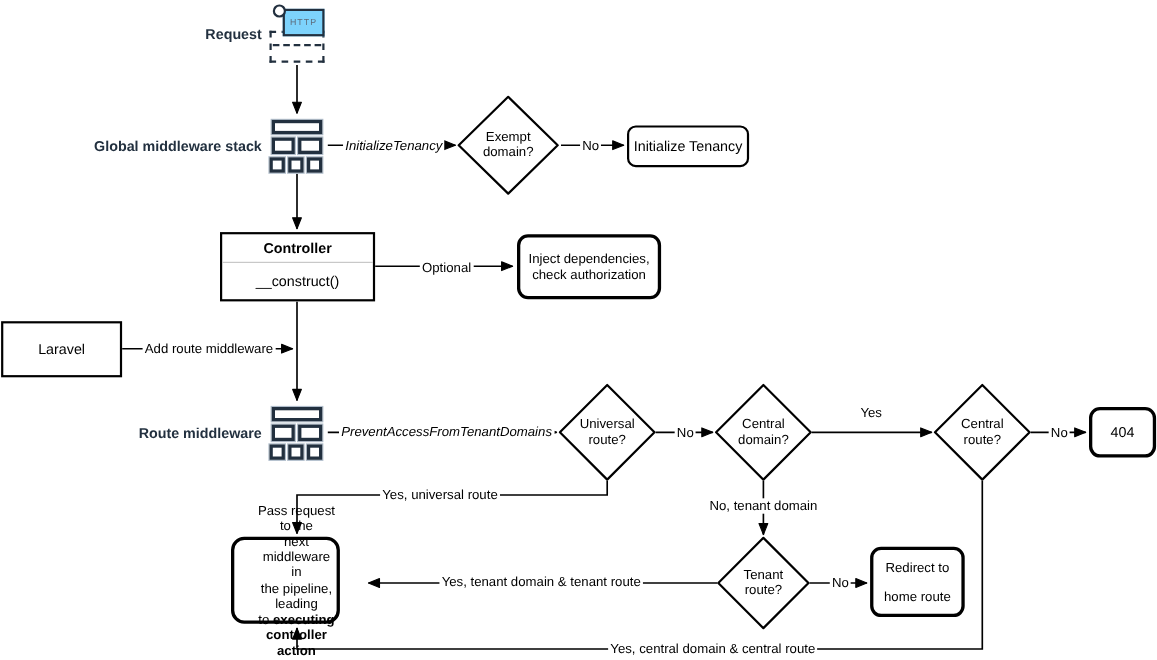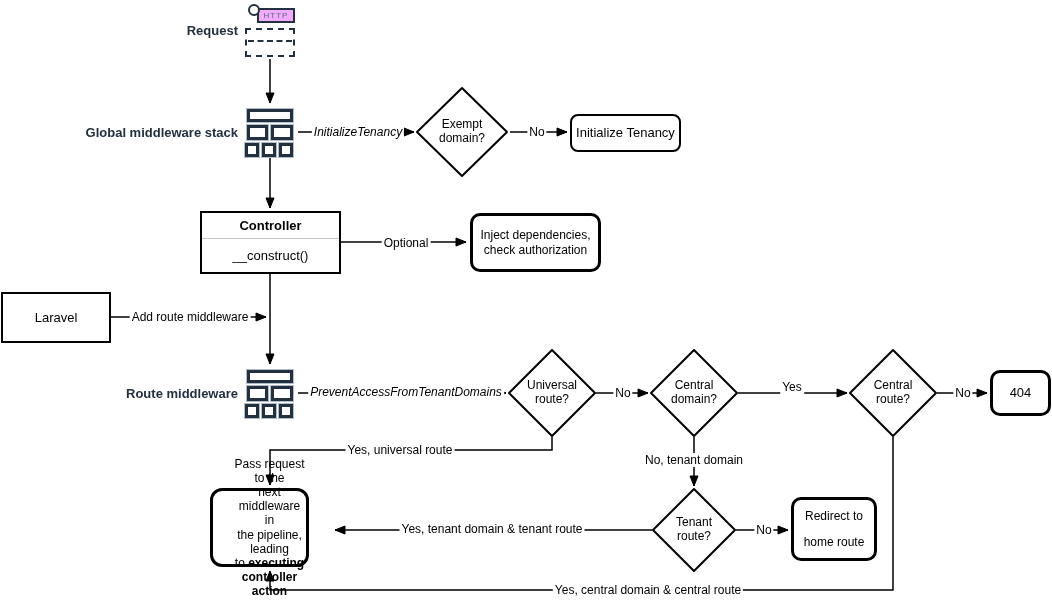--- a/index.html
+++ b/index.html
@@ -20,22 +20,22 @@
           line-height:1.15;text-align:center;}
   .dlabel span{display:block;}
   
   .mwicon{position:absolute;width:50px;height:50px;z-index:2;}
   .mwicon .r{position:absolute;box-sizing:border-box;background:#fff;border:3px solid #22303f;
              box-shadow:0 0 0 1px #b0bdcb;}
   
   .reqicon{position:absolute;width:52px;height:56px;z-index:2;}
   .reqicon .circ{position:absolute;left:4px;top:2px;width:12px;height:12px;border:2px solid #22303f;
                  border-radius:50%;background:#fff;z-index:2;box-sizing:border-box;}
-  .reqicon .tab{position:absolute;left:13px;top:6px;width:38px;height:15px;border:2px solid #22303f;
-                background:#f0abfc;box-sizing:border-box;display:flex;align-items:center;justify-content:center;
+  .reqicon .tab{position:absolute;left:13px;top:6px;width:38px;height:25px;border:2px solid #22303f;
+                background:#7dd3fc;box-sizing:border-box;display:flex;align-items:center;justify-content:center;
                 font-size:8px;letter-spacing:1px;color:#5d6b7a;z-index:1;}
   .reqicon .dash{position:absolute;left:1px;top:26px;width:50px;height:29px;border:2px dashed #22303f;
                  background:#fff;box-sizing:border-box;}
   .reqicon .dashline{position:absolute;left:1px;right:1px;top:10px;border-top:2px dashed #22303f;}
   
   .uml{position:absolute;left:200px;top:211px;width:141px;height:63px;border:2px solid #000;
        background:#fff;z-index:2;box-sizing:border-box;display:flex;flex-direction:column;}
   .uml .hd{height:25px;display:flex;align-items:center;justify-content:center;font-weight:bold;
            font-size:13px;border-bottom:1px solid #c3c3c3;}
   .uml .bd{flex:1;display:flex;align-items:center;justify-content:center;font-size:13px;}
@@ -165,21 +165,21 @@
     <span>Tenant</span>
       <span>route?</span>
   </div>
 
   <div class="edge-label it" style="left:358px;top:132px;">InitializeTenancy</div>
   <div class="edge-label" style="left:537px;top:132px;">No</div>
   <div class="edge-label" style="left:406px;top:243px;">Optional</div>
   <div class="edge-label" style="left:190px;top:317px;">Add route middleware</div>
   <div class="edge-label it" style="left:406px;top:392px;">PreventAccessFromTenantDomains</div>
   <div class="edge-label" style="left:623px;top:393px;">No</div>
-  <div class="edge-label" style="left:792px;top:387px;">Yes</div>
+  <div class="edge-label" style="left:792px;top:375px;">Yes</div>
   <div class="edge-label" style="left:963px;top:393px;">No</div>
   <div class="edge-label" style="left:400px;top:450px;">Yes, universal route</div>
   <div class="edge-label" style="left:694px;top:460px;">No, tenant domain</div>
   <div class="edge-label" style="left:764px;top:530px;">No</div>
   <div class="edge-label" style="left:492px;top:529px;">Yes, tenant domain &amp; tenant route</div>
   <div class="edge-label" style="left:648px;top:590px;">Yes, central domain &amp; central route</div>
 
 </div>
 
 </body></html>

